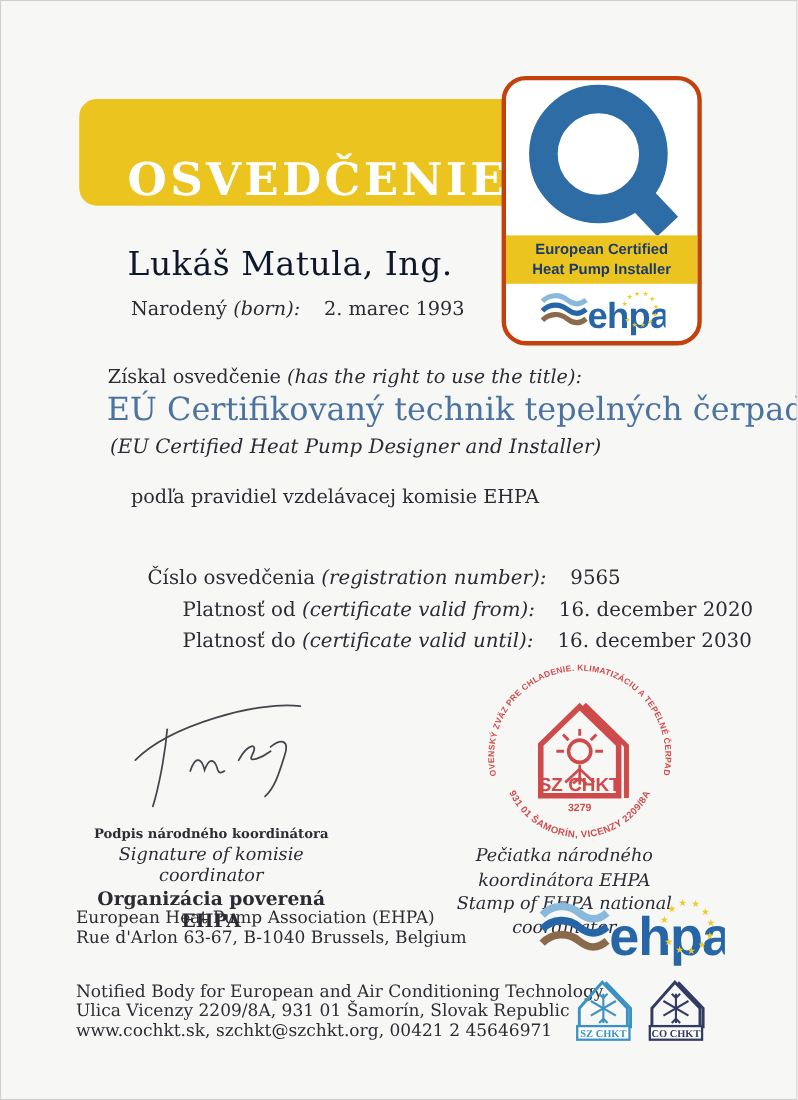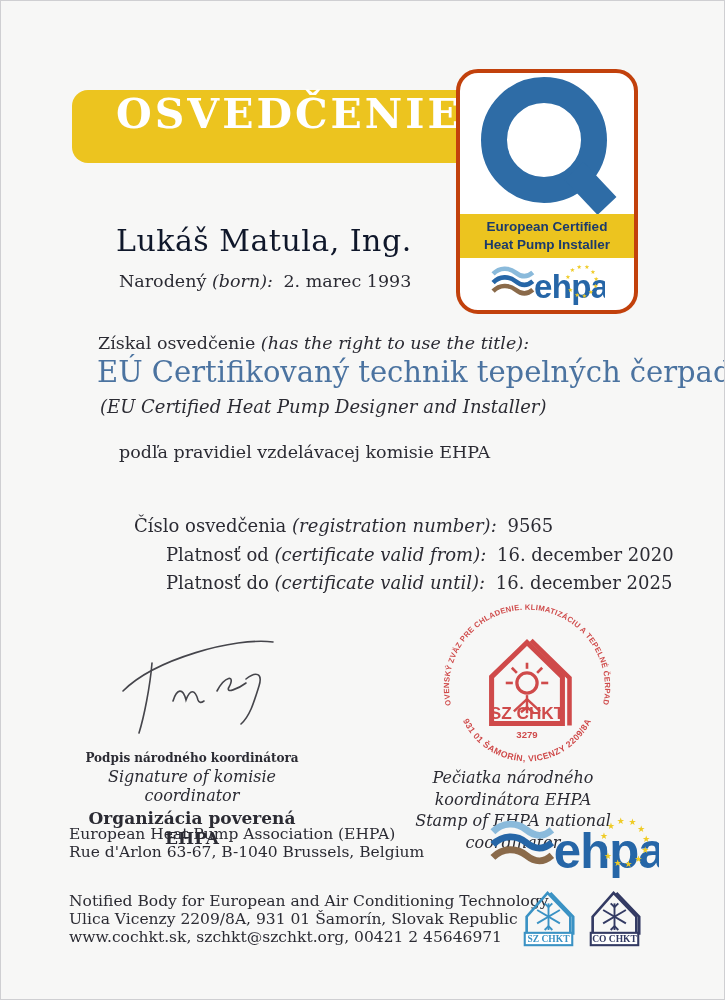--- a/index.html
+++ b/index.html
@@ -5,23 +5,23 @@
   html,body{margin:0;padding:0;background:#e9e9ea;}
   .page{
     position:relative;width:725px;height:1000px;margin:0 auto;
     background:#f7f7f6;border:1px solid #cfcfd2;box-sizing:border-box;
     font-family:"DejaVu Serif","Liberation Serif",serif;color:#2b2b33;
     overflow:hidden;
   }
   .abs{position:absolute;white-space:nowrap;}
   
   .banner{
-    left:71px;top:89px;width:392px;height:73px;background:#ecc41f;
+    left:71px;top:89px;width:392px;height:97px;background:#ecc41f;
     border-radius:16px 0 0 16px;border-top-right-radius:0;
-    display:flex;align-items:flex-start;z-index:1;
+    display:flex;align-items:flex-end;z-index:1;
   }
   .banner-title{
     padding-left:44px;font-size:41px;font-weight:700;color:#ffffff;
     letter-spacing:3px;
   }
   
   .qbadge{
     left:455px;top:68px;width:182px;height:245px;background:#ffffff;
     border:4px solid #c2410c;border-radius:22px;box-sizing:border-box;
     overflow:hidden;z-index:2;display:flex;flex-direction:column;
@@ -40,21 +40,21 @@
   .born{left:118px;top:270px;}
   .intro{left:97px;top:332px;}
   .title-sk{left:96px;top:354px;font-size:29px;color:#4b73a0;}
   .title-en{left:99px;top:395px;font-size:18px;font-style:italic;}
   .rules-sk{left:118px;top:441px;}
   .rules-en{left:118px;top:467px;font-size:17px;font-style:italic;}
   .reg{left:133px;top:514px;font-size:18px;}
   .vfrom{left:165px;top:543px;font-size:18px;}
   .vuntil{left:165px;top:571px;font-size:18px;}
   .paren{font-style:italic;}
-  .val{margin-left:5px;}
+  .val{margin-left:16px;}
   
   .sig-svg{left:112px;top:626px;}
   .sig-caption{left:62px;top:750px;width:258px;text-align:center;white-space:normal;}
   .sig-caption .l1{font-weight:700;font-size:12px;text-align:center;}
   .sig-caption .l2{font-style:italic;font-size:16px;margin-top:2px;}
   .sig-caption .l3{font-weight:700;font-size:17px;margin-top:3px;}
   
   .stamp-svg{left:440px;top:599px;}
   .stamp-caption{left:378px;top:766px;width:268px;text-align:center;white-space:normal;
     font-style:italic;font-size:16px;line-height:1.35;}
@@ -132,21 +132,21 @@
     <span class="val">9565</span>
   </div>
   <div class="abs vfrom">
     <span>Platnosť od</span>
     <span class="paren">(certificate valid from):</span>
     <span class="val">16. december 2020</span>
   </div>
   <div class="abs vuntil">
     <span>Platnosť do</span>
     <span class="paren">(certificate valid until):</span>
-    <span class="val">16. december 2025</span>
+    <span class="val">16. december 2030</span>
   </div>
 
   <div class="abs sig-svg">
     <svg width="175" height="115" viewBox="0 0 175 115">
       <g fill="none" stroke="#45454b" stroke-width="1.6" stroke-linecap="round">
         <path d="M10,64 C42,32 122,10 160,15"></path>
         <path d="M39,36 C37,60 31,90 26,106"></path>
         <path d="M60,74 c4,-13 10,-13 13,-1 c4,-11 9,-11 12,0 c1,3 3,3 6,1"></path>
         <path d="M104,64 c8,-15 19,-17 12,-4 c-4,7 9,2 17,-4"></path>
         <path d="M133,52 c10,-8 17,-6 13,7 c-5,16 -9,30 -18,38"></path>

